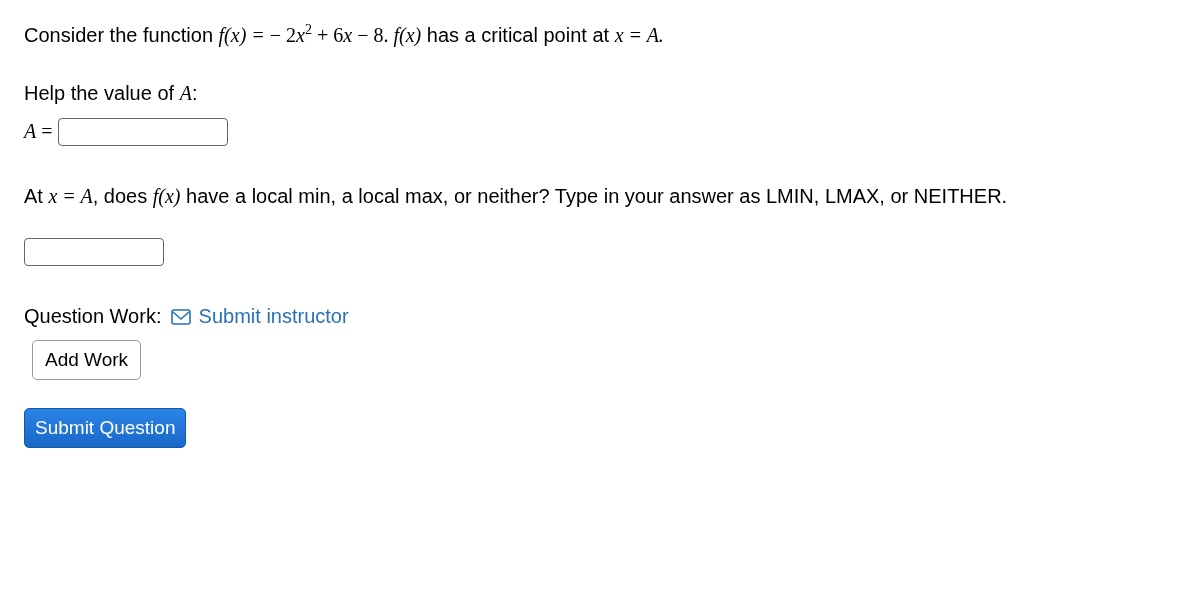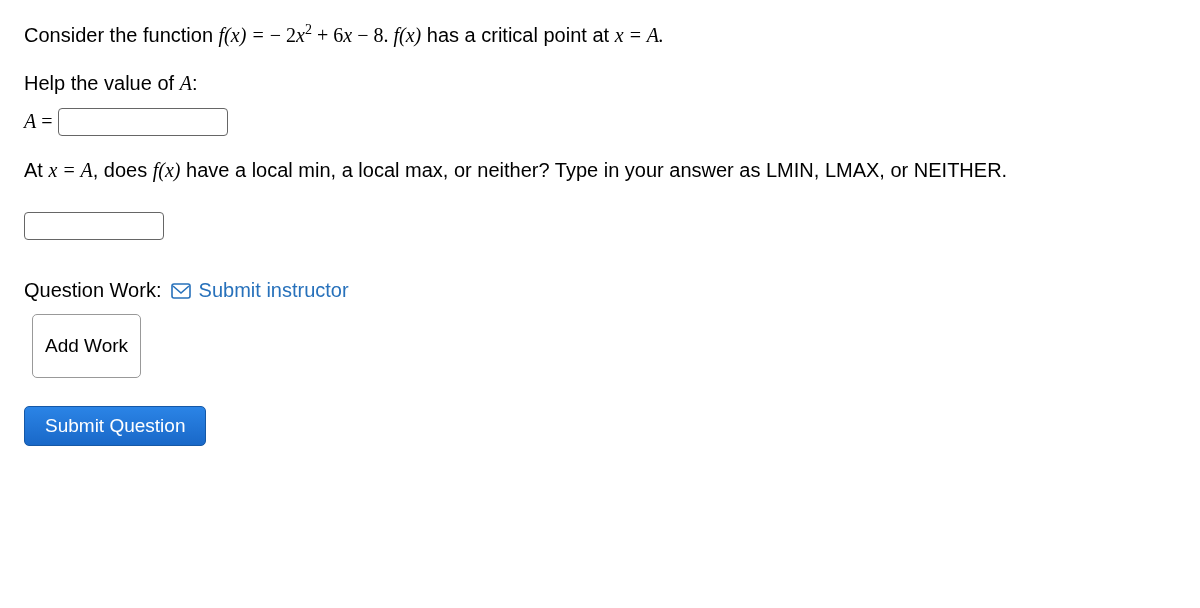--- a/index.html
+++ b/index.html
@@ -29,50 +29,50 @@
     border: 1px solid #666;
     border-radius: 4px;
     padding: 4px 6px;
     font-size: 18px;
     height: 28px;
     box-sizing: border-box;
     vertical-align: middle;
   }
   .input-a { width: 170px; }
   .input-ans { width: 140px; }
-  .para { margin-bottom: 20px; }
+  .para { margin-bottom: 30px; }
   .para2 { margin-bottom: 10px; }
-  .para3 { margin-bottom: 26px; margin-top: 20px; }
+  .para3 { margin-bottom: 26px; margin-top: 36px; }
   .qhelp { margin-top: 36px; margin-bottom: 8px; }
   .link {
     color: #2771bb;
     cursor: pointer;
   }
   .mail-icon {
     display: inline-block;
     vertical-align: -2px;
     margin-right: 2px;
     margin-left: 4px;
   }
   .btn-addwork {
     background: #fff;
     border: 1px solid #999;
     border-radius: 5px;
-    padding: 20px 12px;
+    padding: 8px 12px;
     font-size: 19px;
     color: #000;
     cursor: pointer;
     margin-left: 8px;
   }
   .btn-submit {
     background: #1a72d4;
     background: linear-gradient(#2b84e6, #1968c8);
     border: 1px solid #1558a6;
     border-radius: 5px;
-    padding: 8px 20px;
+    padding: 8px 10px;
     font-size: 19px;
     color: #fff;
     cursor: pointer;
     margin-top: 28px;
   }
 </style>
 </head>
 <body>
 
 <div class="para">

